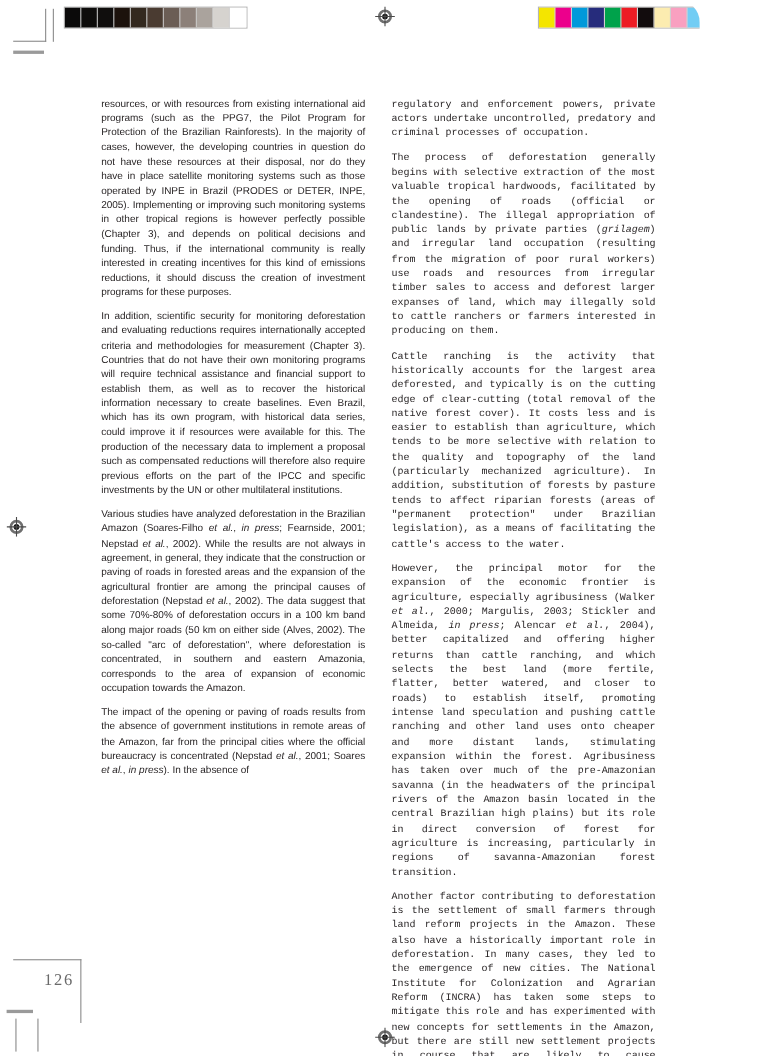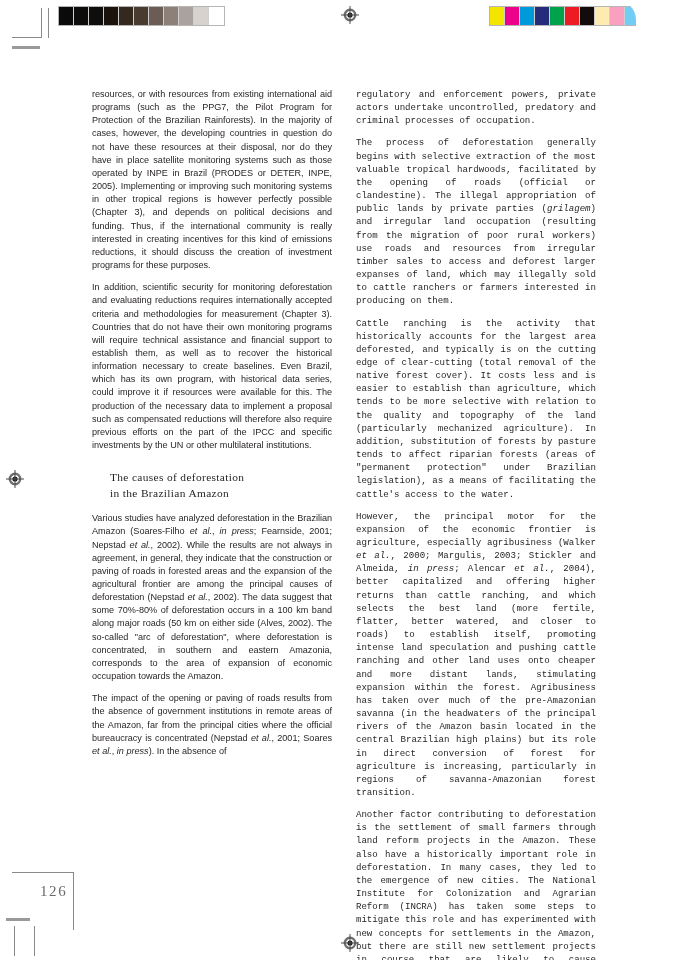--- a/index.html
+++ b/index.html
@@ -169,24 +169,20 @@
       <line x1="0" y1="9" x2="18" y2="9" stroke="#4a4a4a" stroke-width="1"></line>
     </svg>
   </div>
 
   <div class="content">
 
     <div class="col col-left">
       <p class="body">resources, or with resources from existing international aid programs (such as the PPG7, the Pilot Program for Protection of the Brazilian Rainforests). In the majority of cases, however, the developing countries in question do not have these resources at their disposal, nor do they have in place satellite monitoring systems such as those operated by INPE in Brazil (PRODES or DETER, INPE, 2005). Implementing or improving such monitoring systems in other tropical regions is however perfectly possible (Chapter 3), and depends on political decisions and funding. Thus, if the international community is really interested in creating incentives for this kind of emissions reductions, it should discuss the creation of investment programs for these purposes.</p>
       <p class="body">In addition, scientific security for monitoring deforestation and evaluating reductions requires internationally accepted criteria and methodologies for measurement (Chapter 3). Countries that do not have their own monitoring programs will require technical assistance and financial support to establish them, as well as to recover the historical information necessary to create baselines. Even Brazil, which has its own program, with historical data series, could improve it if resources were available for this. The production of the necessary data to implement a proposal such as compensated reductions will therefore also require previous efforts on the part of the IPCC and specific investments by the UN or other multilateral institutions.</p>
 
-      <div class="sec-head">
-        <span class="l1">The causes of deforestation</span>
-        <span class="l2">in the Brazilian Amazon</span>
-      </div>
 
       <p class="body">Various studies have analyzed deforestation in the Brazilian Amazon (Soares-Filho <em>et al.</em>, <em>in press</em>; Fearnside, 2001; Nepstad <em>et al.</em>, 2002). While the results are not always in agreement, in general, they indicate that the construction or paving of roads in forested areas and the expansion of the agricultural frontier are among the principal causes of deforestation (Nepstad <em>et al.</em>, 2002). The data suggest that some 70%-80% of deforestation occurs in a 100 km band along major roads (50 km on either side (Alves, 2002). The so-called "arc of deforestation", where deforestation is concentrated, in southern and eastern Amazonia, corresponds to the area of expansion of economic occupation towards the Amazon.</p>
       <p class="body">The impact of the opening or paving of roads results from the absence of government institutions in remote areas of the Amazon, far from the principal cities where the official bureaucracy is concentrated (Nepstad <em>et al.</em>, 2001; Soares <em>et al.</em>, <em>in press</em>). In the absence of</p>
     </div>
 
     <div class="col col-right">
       <p class="body">regulatory and enforcement powers, private actors undertake uncontrolled, predatory and criminal processes of occupation.</p>
       <p class="body">The process of deforestation generally begins with selective extraction of the most valuable tropical hardwoods, facilitated by the opening of roads (official or clandestine). The illegal appropriation of public lands by private parties (<em>grilagem</em>) and irregular land occupation (resulting from the migration of poor rural workers) use roads and resources from irregular timber sales to access and deforest larger expanses of land, which may illegally sold to cattle ranchers or farmers interested in producing on them.</p>
       <p class="body">Cattle ranching is the activity that historically accounts for the largest area deforested, and typically is on the cutting edge of clear-cutting (total removal of the native forest cover). It costs less and is easier to establish than agriculture, which tends to be more selective with relation to the quality and topography of the land (particularly mechanized agriculture). In addition, substitution of forests by pasture tends to affect riparian forests (areas of "permanent protection" under Brazilian legislation), as a means of facilitating the cattle's access to the water.</p>
       <p class="body">However, the principal motor for the expansion of the economic frontier is agriculture, especially agribusiness (Walker <em>et al.</em>, 2000; Margulis, 2003; Stickler and Almeida, <em>in press</em>; Alencar <em>et al.</em>, 2004), better capitalized and offering higher returns than cattle ranching, and which selects the best land (more fertile, flatter, better watered, and closer to roads) to establish itself, promoting intense land speculation and pushing cattle ranching and other land uses onto cheaper and more distant lands, stimulating expansion within the forest. Agribusiness has taken over much of the pre-Amazonian savanna (in the headwaters of the principal rivers of the Amazon basin located in the central Brazilian high plains) but its role in direct conversion of forest for agriculture is increasing, particularly in regions of savanna-Amazonian forest transition.</p>

